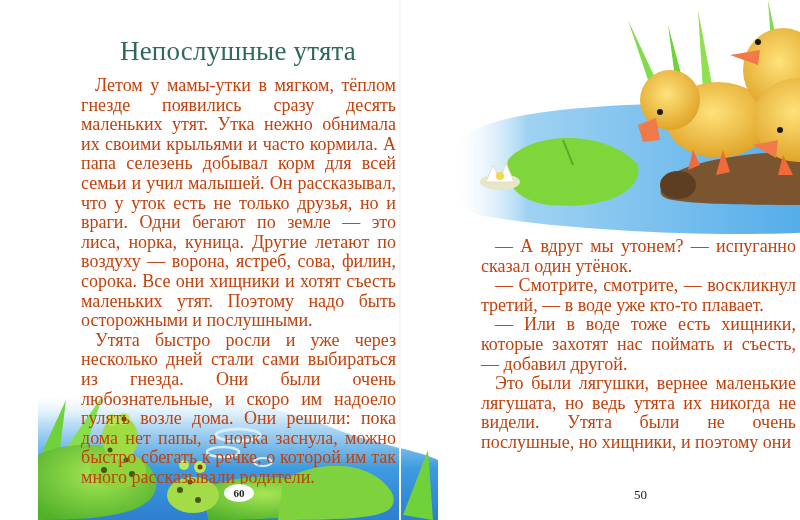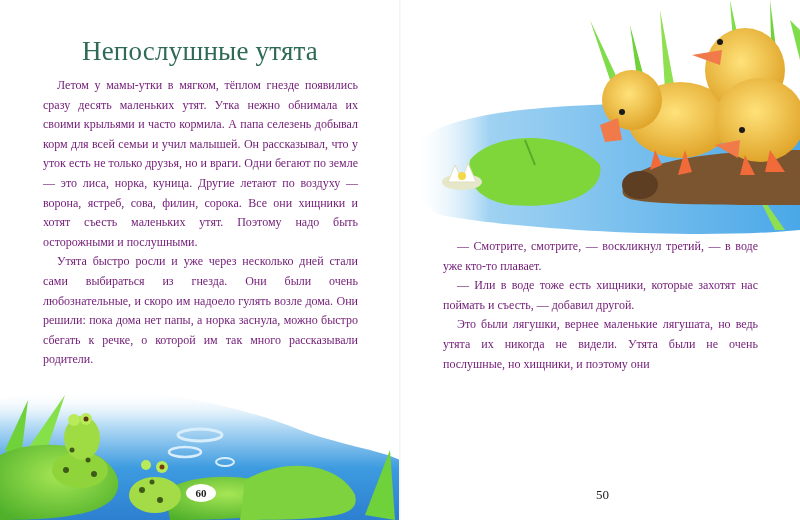--- a/index.html
+++ b/index.html
@@ -1,22 +1,22 @@
 <!DOCTYPE html>
 <html><head>
   <meta charset="utf-8">
   <style>
     html, body { margin: 0; padding: 0; }
     body { width: 800px; height: 520px; position: relative; overflow: hidden; background: #ffffff; font-family: "DejaVu Serif", serif; }
-    .page { position: absolute; top: 0; height: 520px; overflow: hidden; background: #fff; }
+    .page { position: absolute; top: 0; height: 520px; overflow: hidden; background: #fff; margin-left: 38px; }
     .page-left { left: 0; width: 400px; }
     .page-right { left: 400px; width: 400px; }
     .spine { position: absolute; left: 399px; top: 0; width: 2px; height: 520px; background: linear-gradient(90deg, #f2f2f2, #fafafa); }
     .title { position: absolute; left: 0; width: 400px; top: 36px; text-align: center; color: #2f6a58; font-family: "Liberation Serif", serif; font-size: 27px; letter-spacing: 0.2px; }
-    .text { position: absolute; color: #701a75; font-family: "Liberation Serif", serif; font-size: 12px; line-height: 19.6px; text-align: justify; }
+    .text { position: absolute; color: #c2410c; font-family: "Liberation Serif", serif; font-size: 18px; line-height: 19.6px; text-align: justify; }
     .text p { margin: 0; text-indent: 14px; }
     .left-text { left: 43px; top: 76px; width: 315px; }
     .right-text { left: 443px; top: 237px; width: 315px; }
     .pagenum { position: absolute; font-family: "Liberation Serif", serif; font-size: 13px; color: #222; }
     .pn-left { left: 186px; top: 484px; background: #fff; border-radius: 50%; width: 30px; height: 18px; text-align: center; line-height: 18px; font-size: 11px; font-weight: bold; }
     
     .illus { position: absolute; }
   </style>
 </head>
 <body>
@@ -132,20 +132,21 @@
     <g>
       <ellipse cx="360" cy="120" rx="45" ry="42" fill="url(#duck)"></ellipse>
       <path d="M315,145 L340,140 L338,158 Z" fill="#f07a4a"></path>
       <circle cx="342" cy="130" r="3" fill="#1a1a1a"></circle>
       <path d="M345,155 L355,175 L340,175 Z" fill="#f06a3a"></path>
       <path d="M370,150 L385,172 L365,172 Z" fill="#f06a3a"></path>
     </g>
   </svg>
 
   <div class="text right-text" style="left:43px;">
+    <p>— А вдруг мы утонем? — испуганно сказал один утёнок.</p>
     <p>— Смотрите, смотрите, — воскликнул третий, — в воде уже кто-то плавает.</p>
     <p>— Или в воде тоже есть хищники, которые захотят нас поймать и съесть, — добавил другой.</p>
     <p>Это были лягушки, вернее маленькие лягушата, но ведь утята их никогда не видели. Утята были не очень послушные, но хищники, и поэтому они</p>
   </div>
 
   <div class="pagenum" style="left:196px;top:487px">50</div>
 </div>
 
 <div class="spine"></div>
 

